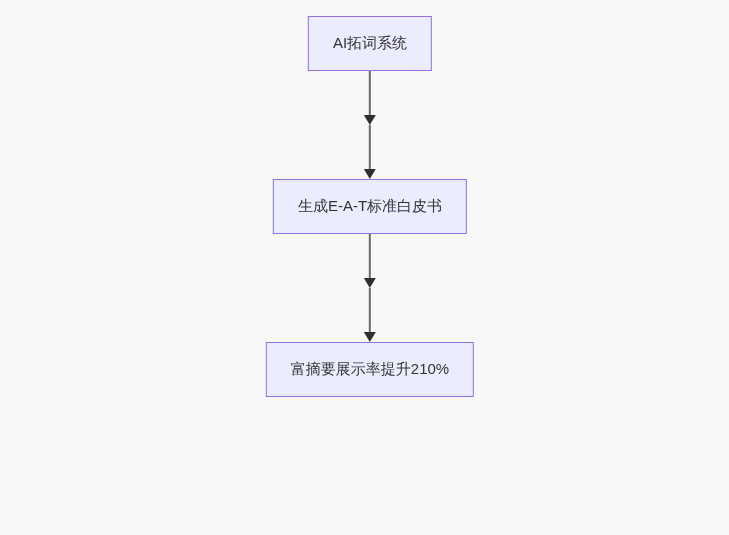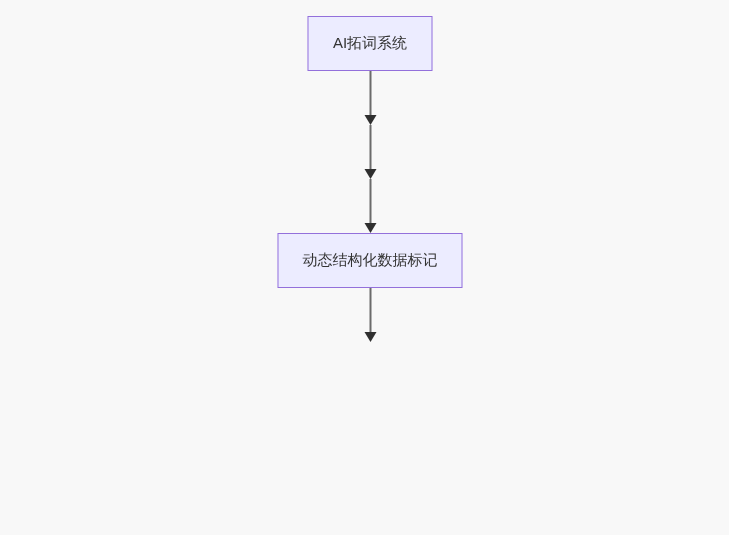--- a/index.html
+++ b/index.html
@@ -68,27 +68,28 @@
     <div class="edge-line"></div>
     <div class="edge-arrowhead"></div>
   </div>
 
 
   <div class="flow-edge">
     <div class="edge-line"></div>
     <div class="edge-arrowhead"></div>
   </div>
 
-
-  <div class="flow-edge">
-    <div class="edge-line"></div>
-    <div class="edge-arrowhead"></div>
-  </div>
-
-  <div class="flow-node">动态结构化数据标记</div>
+  <div class="flow-node">生成E-A-T标准白皮书</div>
 
   <div class="flow-edge">
     <div class="edge-line"></div>
     <div class="edge-arrowhead"></div>
   </div>
 
 
+  <div class="flow-edge">
+    <div class="edge-line"></div>
+    <div class="edge-arrowhead"></div>
+  </div>
+
+  <div class="flow-node">富摘要展示率提升210%</div>
+
 </div>
 
 </body></html>

